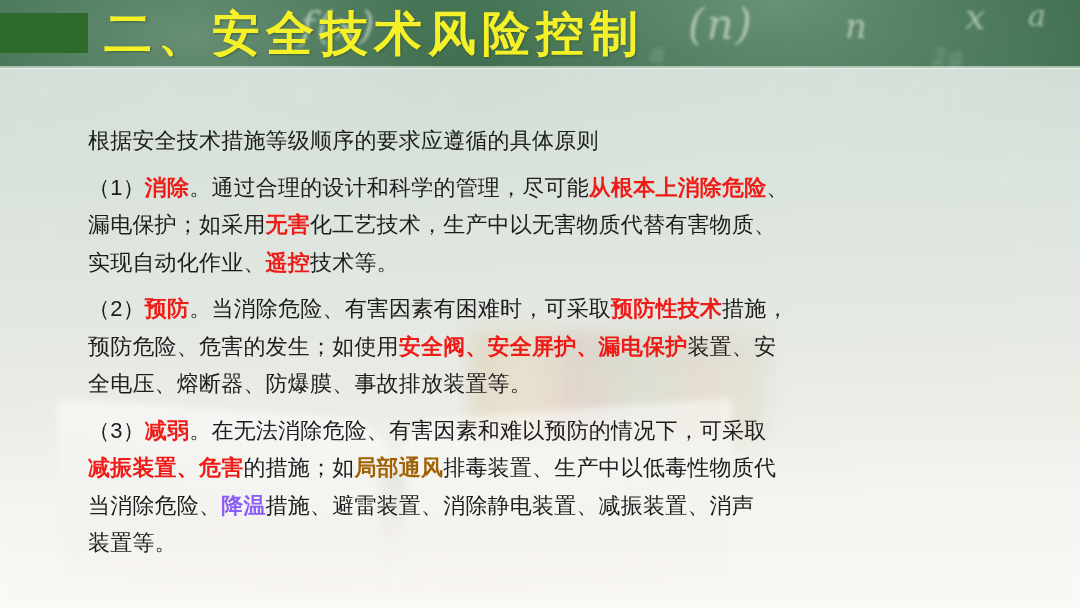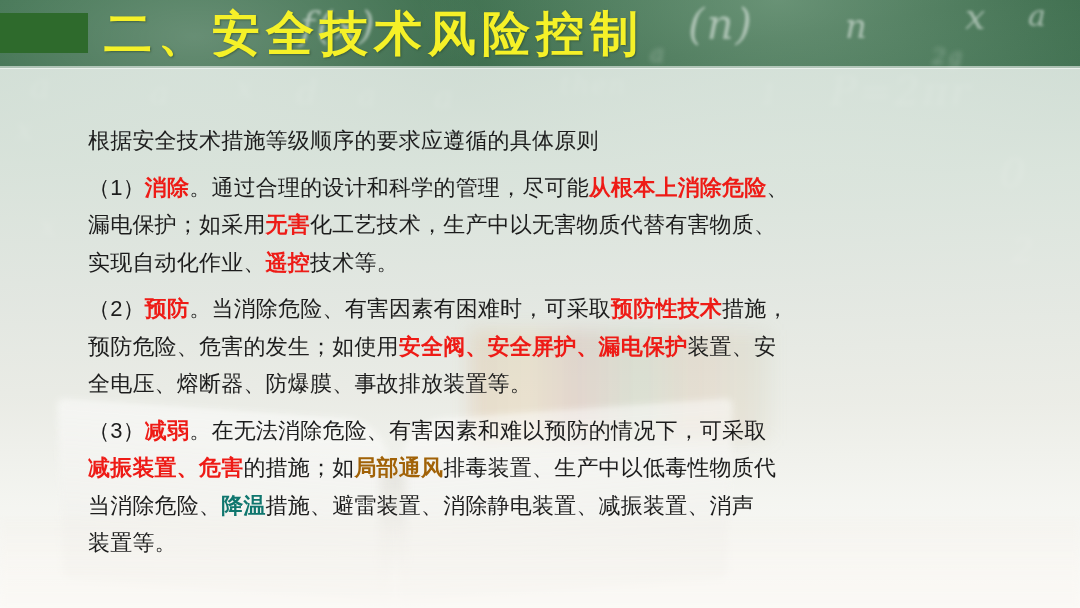--- a/index.html
+++ b/index.html
@@ -215,18 +215,18 @@
       <div class="gap"></div>
       <div>
         <div class="line"><span>（2）</span><span class="hl bold" style="color: rgb(238, 27, 22);">预防</span><span>。当消除危险、有害因素有困难时，可采取</span><span class="hl bold" style="color: rgb(238, 27, 22);">预防性技术</span><span>措施，</span></div>
         <div class="line"><span>预防危险、危害的发生；如使用</span><span class="hl bold" style="color: rgb(238, 27, 22);">安全阀、安全屏护、漏电保护</span><span>装置、安</span></div>
         <div class="line"><span>全电压、熔断器、防爆膜、事故排放装置等。</span></div>
       </div>
       <div class="gap"></div>
       <div>
         <div class="line"><span>（3）</span><span class="hl bold" style="color: rgb(238, 27, 22);">减弱</span><span>。在无法消除危险、有害因素和难以预防的情况下，可采取</span></div>
         <div class="line"><span class="hl bold" style="color: rgb(238, 27, 22);">减振装置、危害</span><span>的措施；如</span><span class="hl bold" style="color: #a16207; margin-top: 19px;">局部通风</span><span>排毒装置、生产中以低毒性物质代</span></div>
-        <div class="line"><span>当消除危险、</span><span class="hl bold" style="color: #0f766e;">降温</span><span>措施、避雷装置、消除静电装置、减振装置、消声</span></div>
+        <div class="line"><span>当消除危险、</span><span class="hl bold" style="color: #8b5cf6;">降温</span><span>措施、避雷装置、消除静电装置、减振装置、消声</span></div>
         <div class="line"><span>装置等。</span></div>
       </div>
     </div>
 
 </div>
 
 </body></html>

